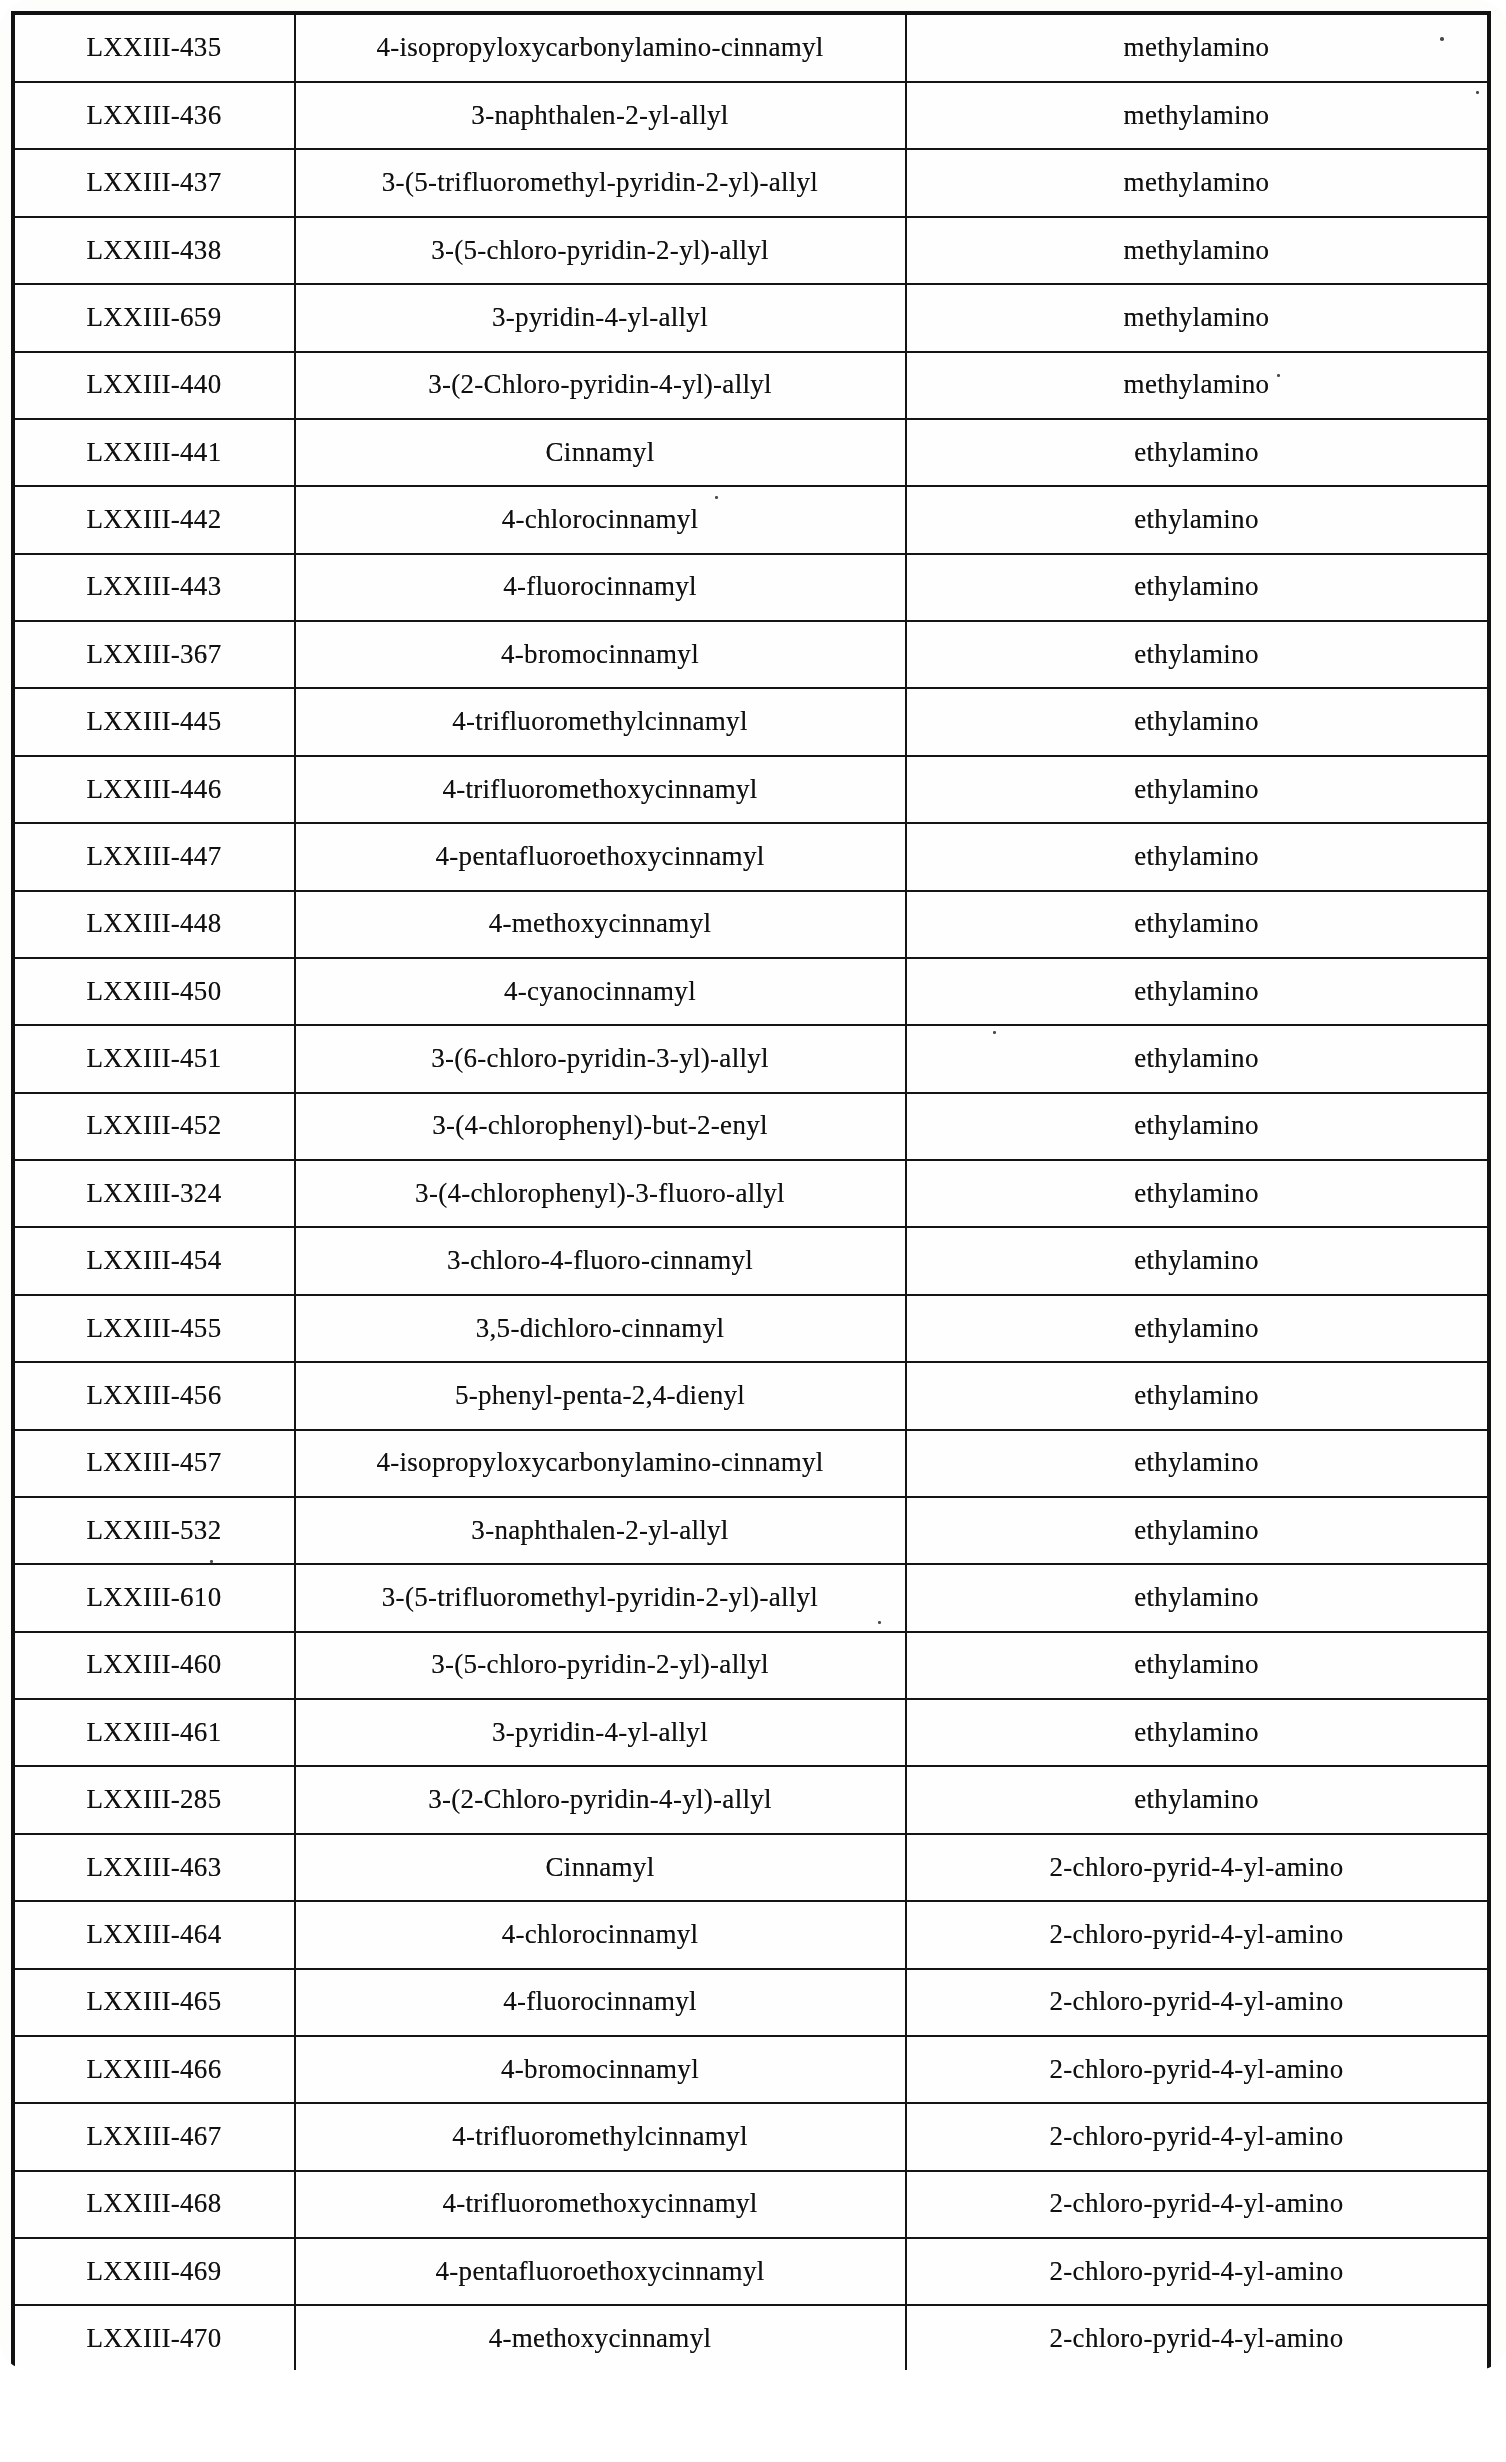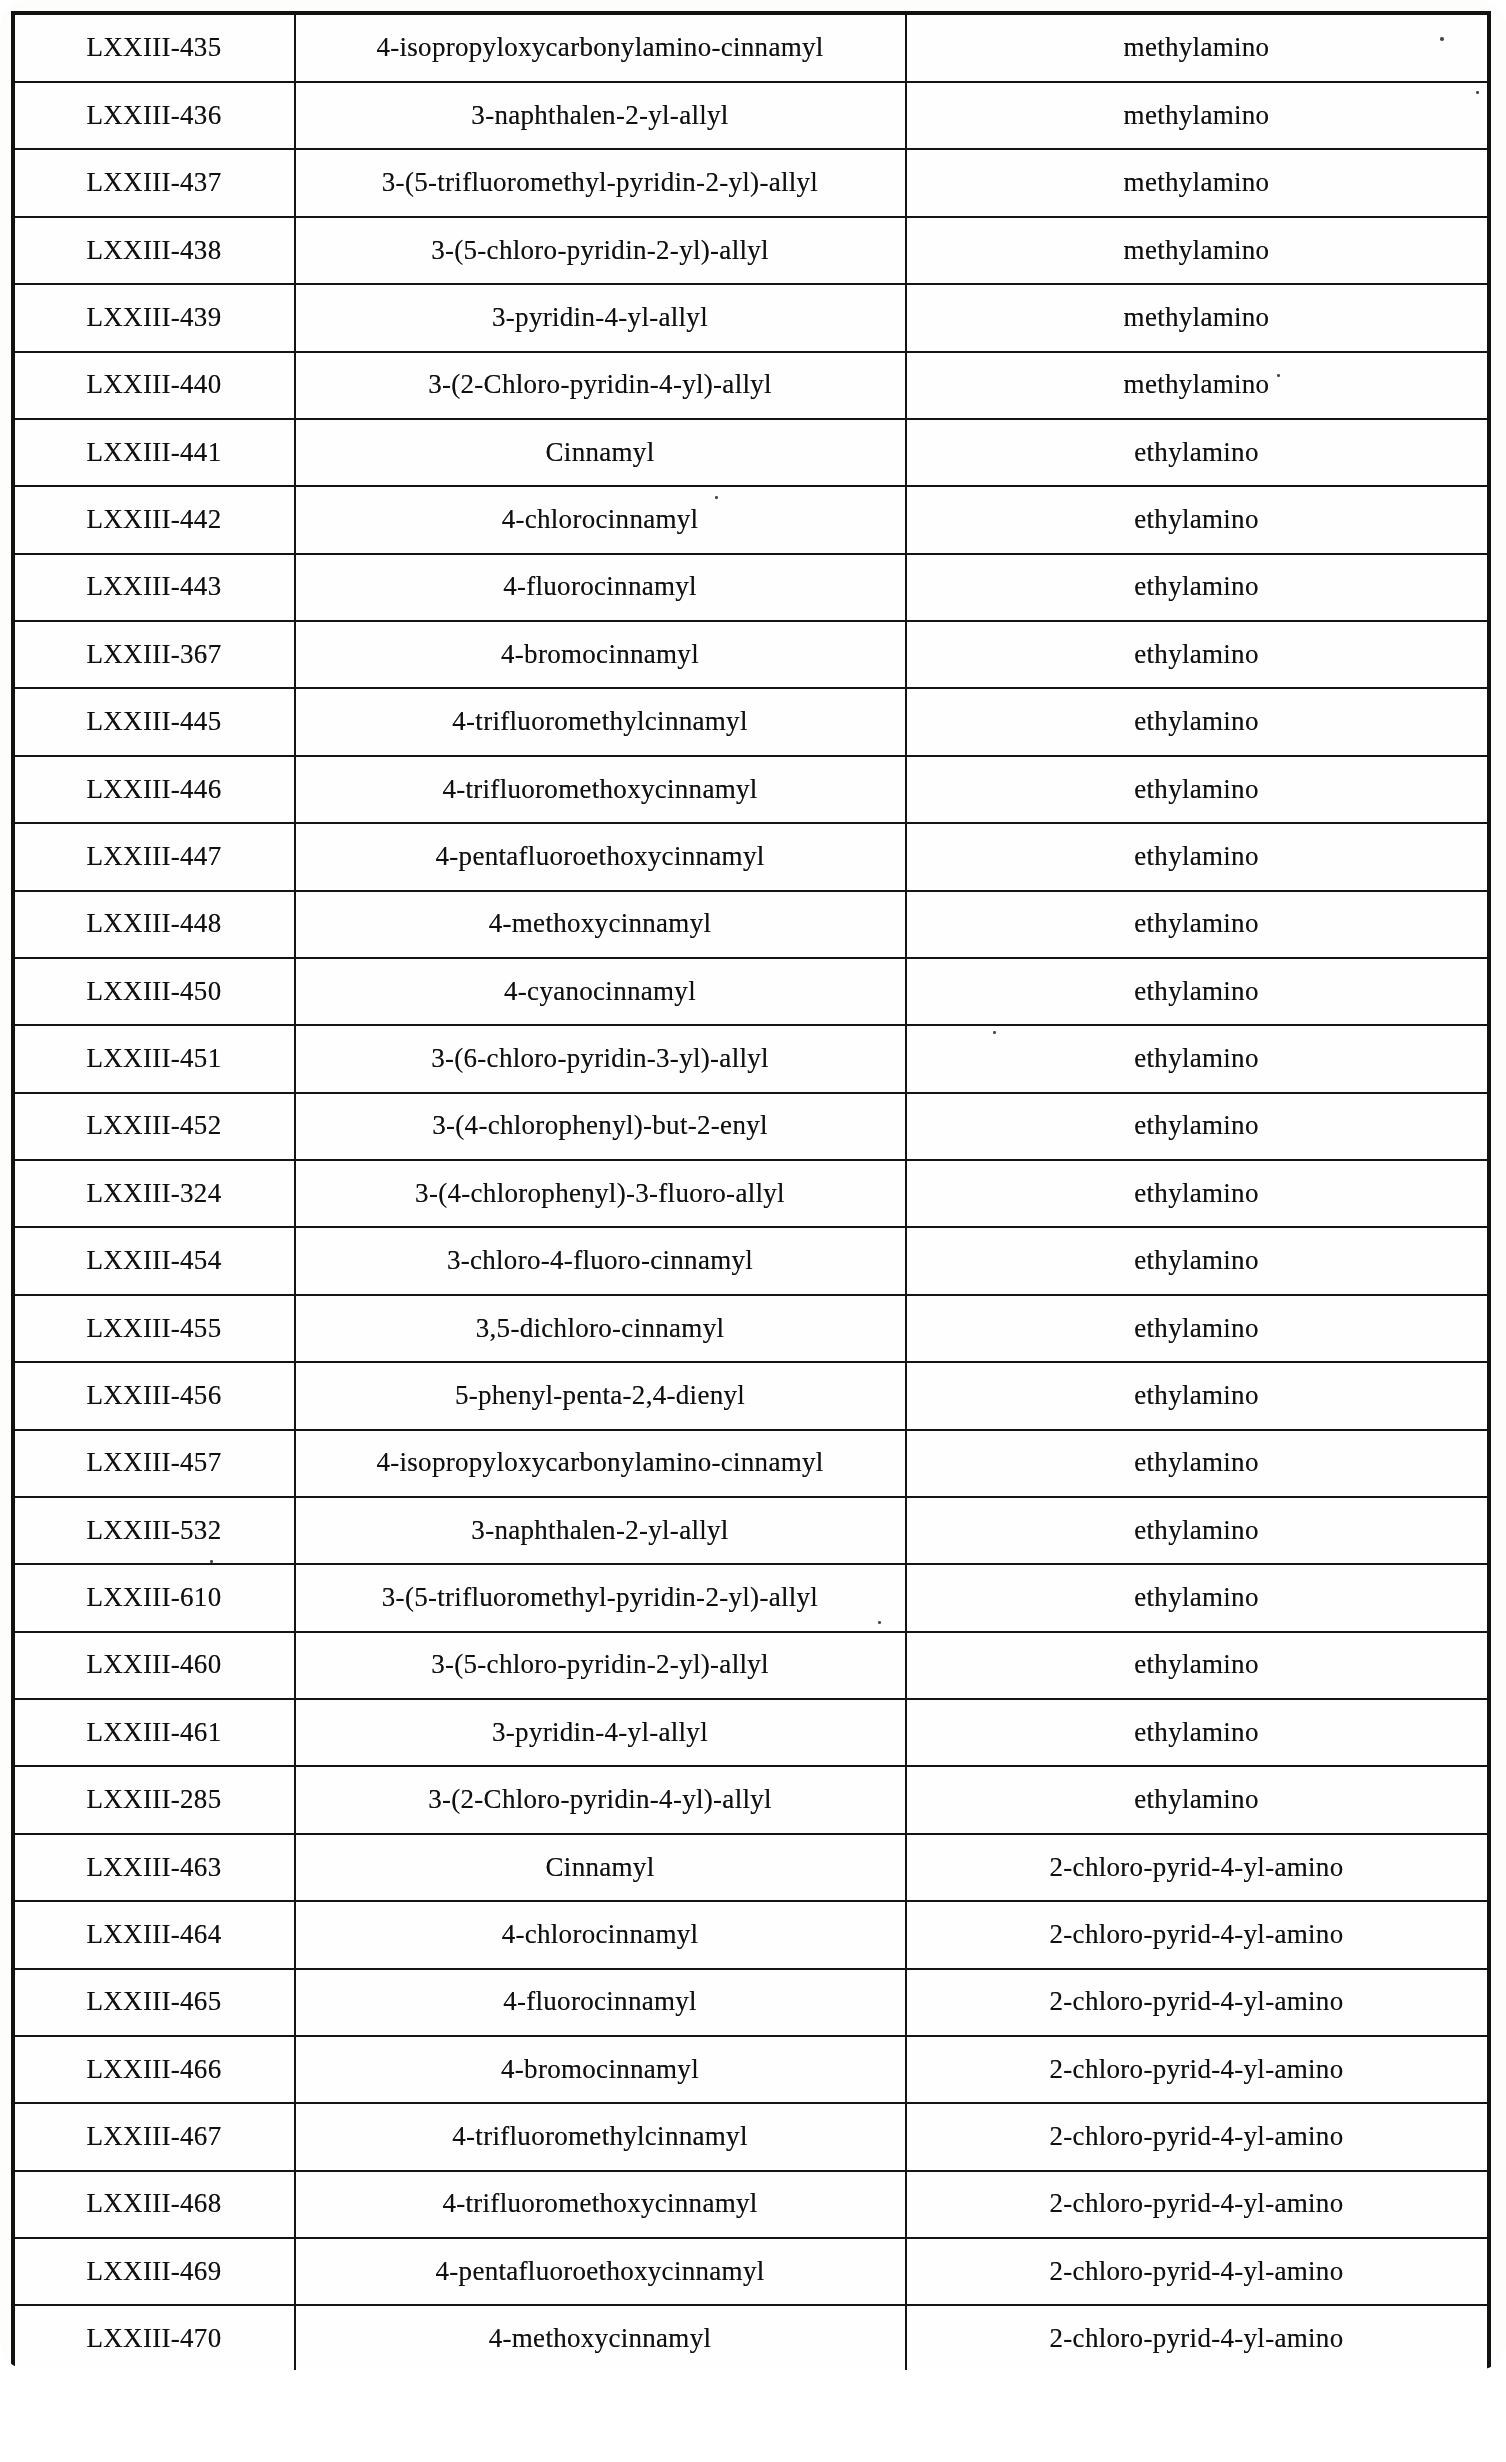--- a/index.html
+++ b/index.html
@@ -84,21 +84,21 @@
     <td>methylamino</td>
   </tr>
 
   <tr>
     <td>LXXIII-438</td>
     <td>3-(5-chloro-pyridin-2-yl)-allyl</td>
     <td>methylamino</td>
   </tr>
 
   <tr>
-    <td>LXXIII-439</td>
+    <td>LXXIII-659</td>
     <td>3-pyridin-4-yl-allyl</td>
     <td>methylamino</td>
   </tr>
 
   <tr>
     <td>LXXIII-440</td>
     <td>3-(2-Chloro-pyridin-4-yl)-allyl</td>
     <td>methylamino</td>
   </tr>
 

